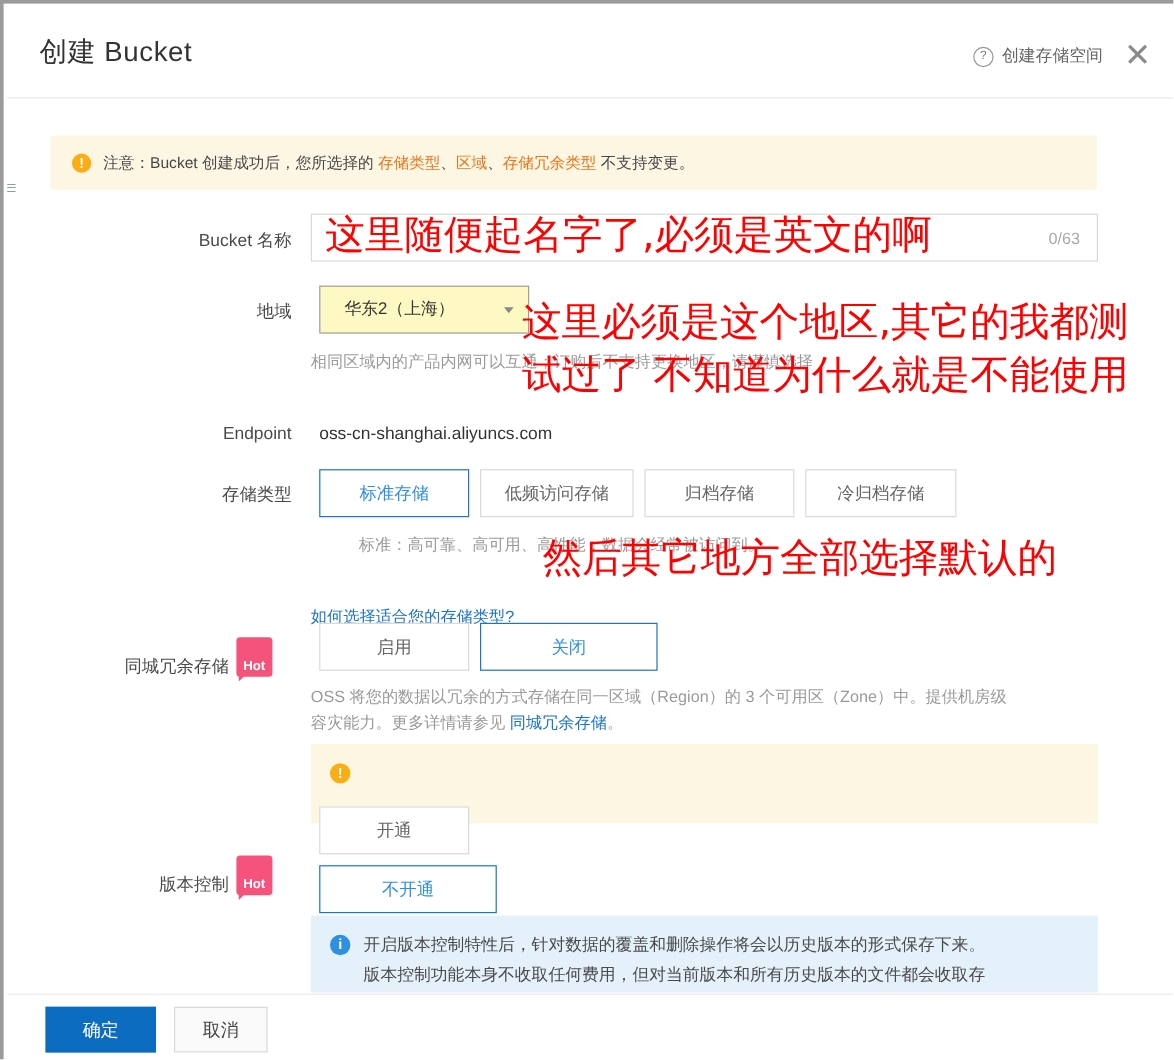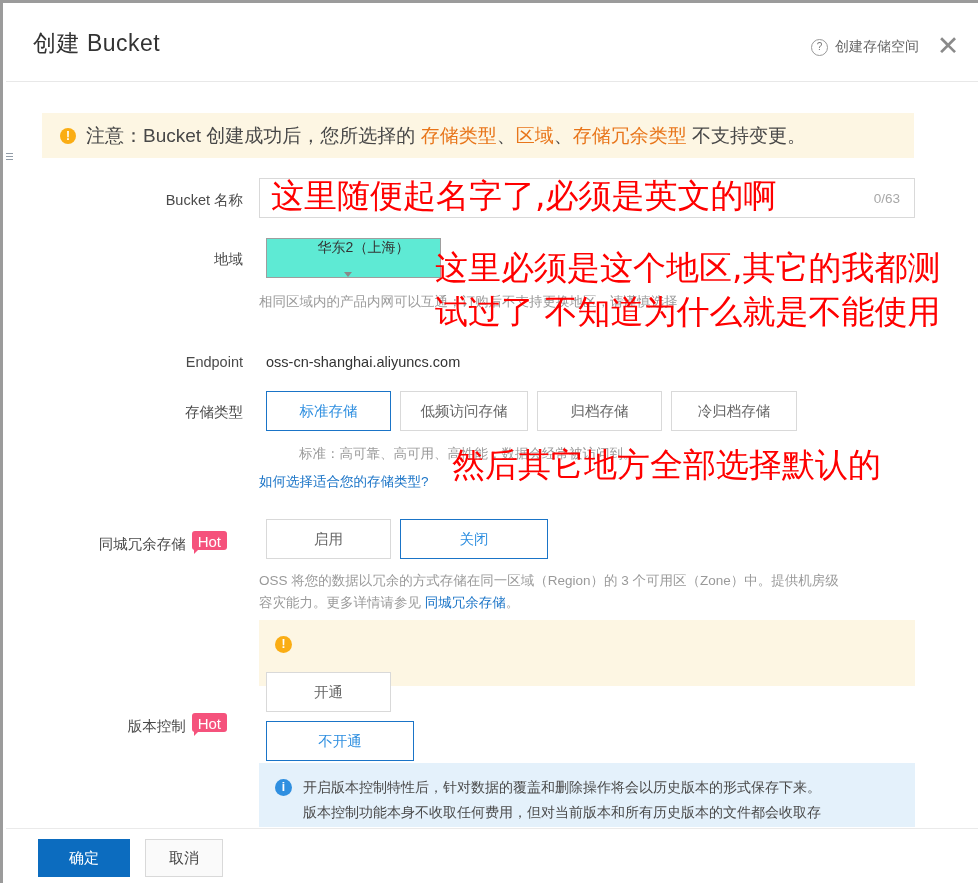--- a/index.html
+++ b/index.html
@@ -50,61 +50,60 @@
   .warn-banner{
     position:absolute;left:39px;top:110px;width:872px;height:45px;
     background:#fdf6e3;box-sizing:border-box;
     display:flex;align-items:center;padding-left:18px;
   }
   .warn-dot{
     width:16px;height:16px;border-radius:50%;background:#faad14;
     color:#fff;font-size:12px;line-height:16px;text-align:center;
     font-weight:bold;flex:0 0 auto;margin-right:10px;
   }
-  .warn-text{font-size:19px;color:#484848;}
+  .warn-text{font-size:13px;color:#484848;}
   .warn-text .em{color:#e8751a;}
   
   .form{position:absolute;left:0;top:0;width:978px;}
   .lbl{
     position:absolute;text-align:right;font-size:14.5px;color:#4a4a4a;
     width:180px;left:60px;
   }
   .hot{
     display:inline-block;position:relative;
-    background:#f5527c;color:#fff;font-size:15px;font-weight:normal;
-    padding:4px 6px 2px;border-radius:3px;margin-left:6px;
+    background:#f5527c;color:#fff;font-size:11px;font-weight:bold;
+    padding:18px 6px 2px;border-radius:3px;margin-left:6px;
     vertical-align:2px;line-height:13px;
   }
   .hot:after{
     content:"";position:absolute;left:2px;bottom:-4px;
     border-left:5px solid #f5527c;border-bottom:5px solid transparent;
   }
   .text-input{
     position:absolute;box-sizing:border-box;
     border:1px solid #d9d9d9;background:#fff;height:40px;
     display:flex;align-items:center;
   }
   .text-input .val{padding-left:13px;font-size:14.5px;color:#333;flex:1;}
   .text-input .counter{padding-right:14px;font-size:13.5px;color:#a8a8a8;}
   .select-box{
     position:absolute;box-sizing:border-box;
-    border:1px solid #9e9e9e;background:#5eead4;height:40px;
+    border:1px solid #9e9e9e;background:#fef9c3;height:40px;
     display:flex;align-items:center;justify-content:space-between;
     cursor:pointer;
-    flex-direction:column;
   }
   .select-box .val{padding-left:20px;font-size:14px;color:#333;}
   .caret{
     margin-right:12px;width:0;height:0;
     border-left:4px solid transparent;border-right:4px solid transparent;
     border-top:5px solid #888;
   }
   .plain-val{position:absolute;font-size:14.5px;color:#333;}
   .hint{position:absolute;font-size:13.5px;color:#9a9a9a;line-height:22px;}
-  .link{color:#1a74c7;cursor:pointer;}
+  .link{color:#1a74c7;cursor:pointer;margin-top:32px;}
   .btn-group{position:absolute;display:flex;gap:9px;}
   .opt{
     box-sizing:border-box;height:40px;
     border:1px solid #d9d9d9;background:#fff;
     display:flex;align-items:center;justify-content:center;
     font-size:14.5px;color:#666;cursor:pointer;
   }
   .opt.sel{border:1px solid #1a74c7;color:#2f8fe0;}
   .note-box{
     position:absolute;box-sizing:border-box;

